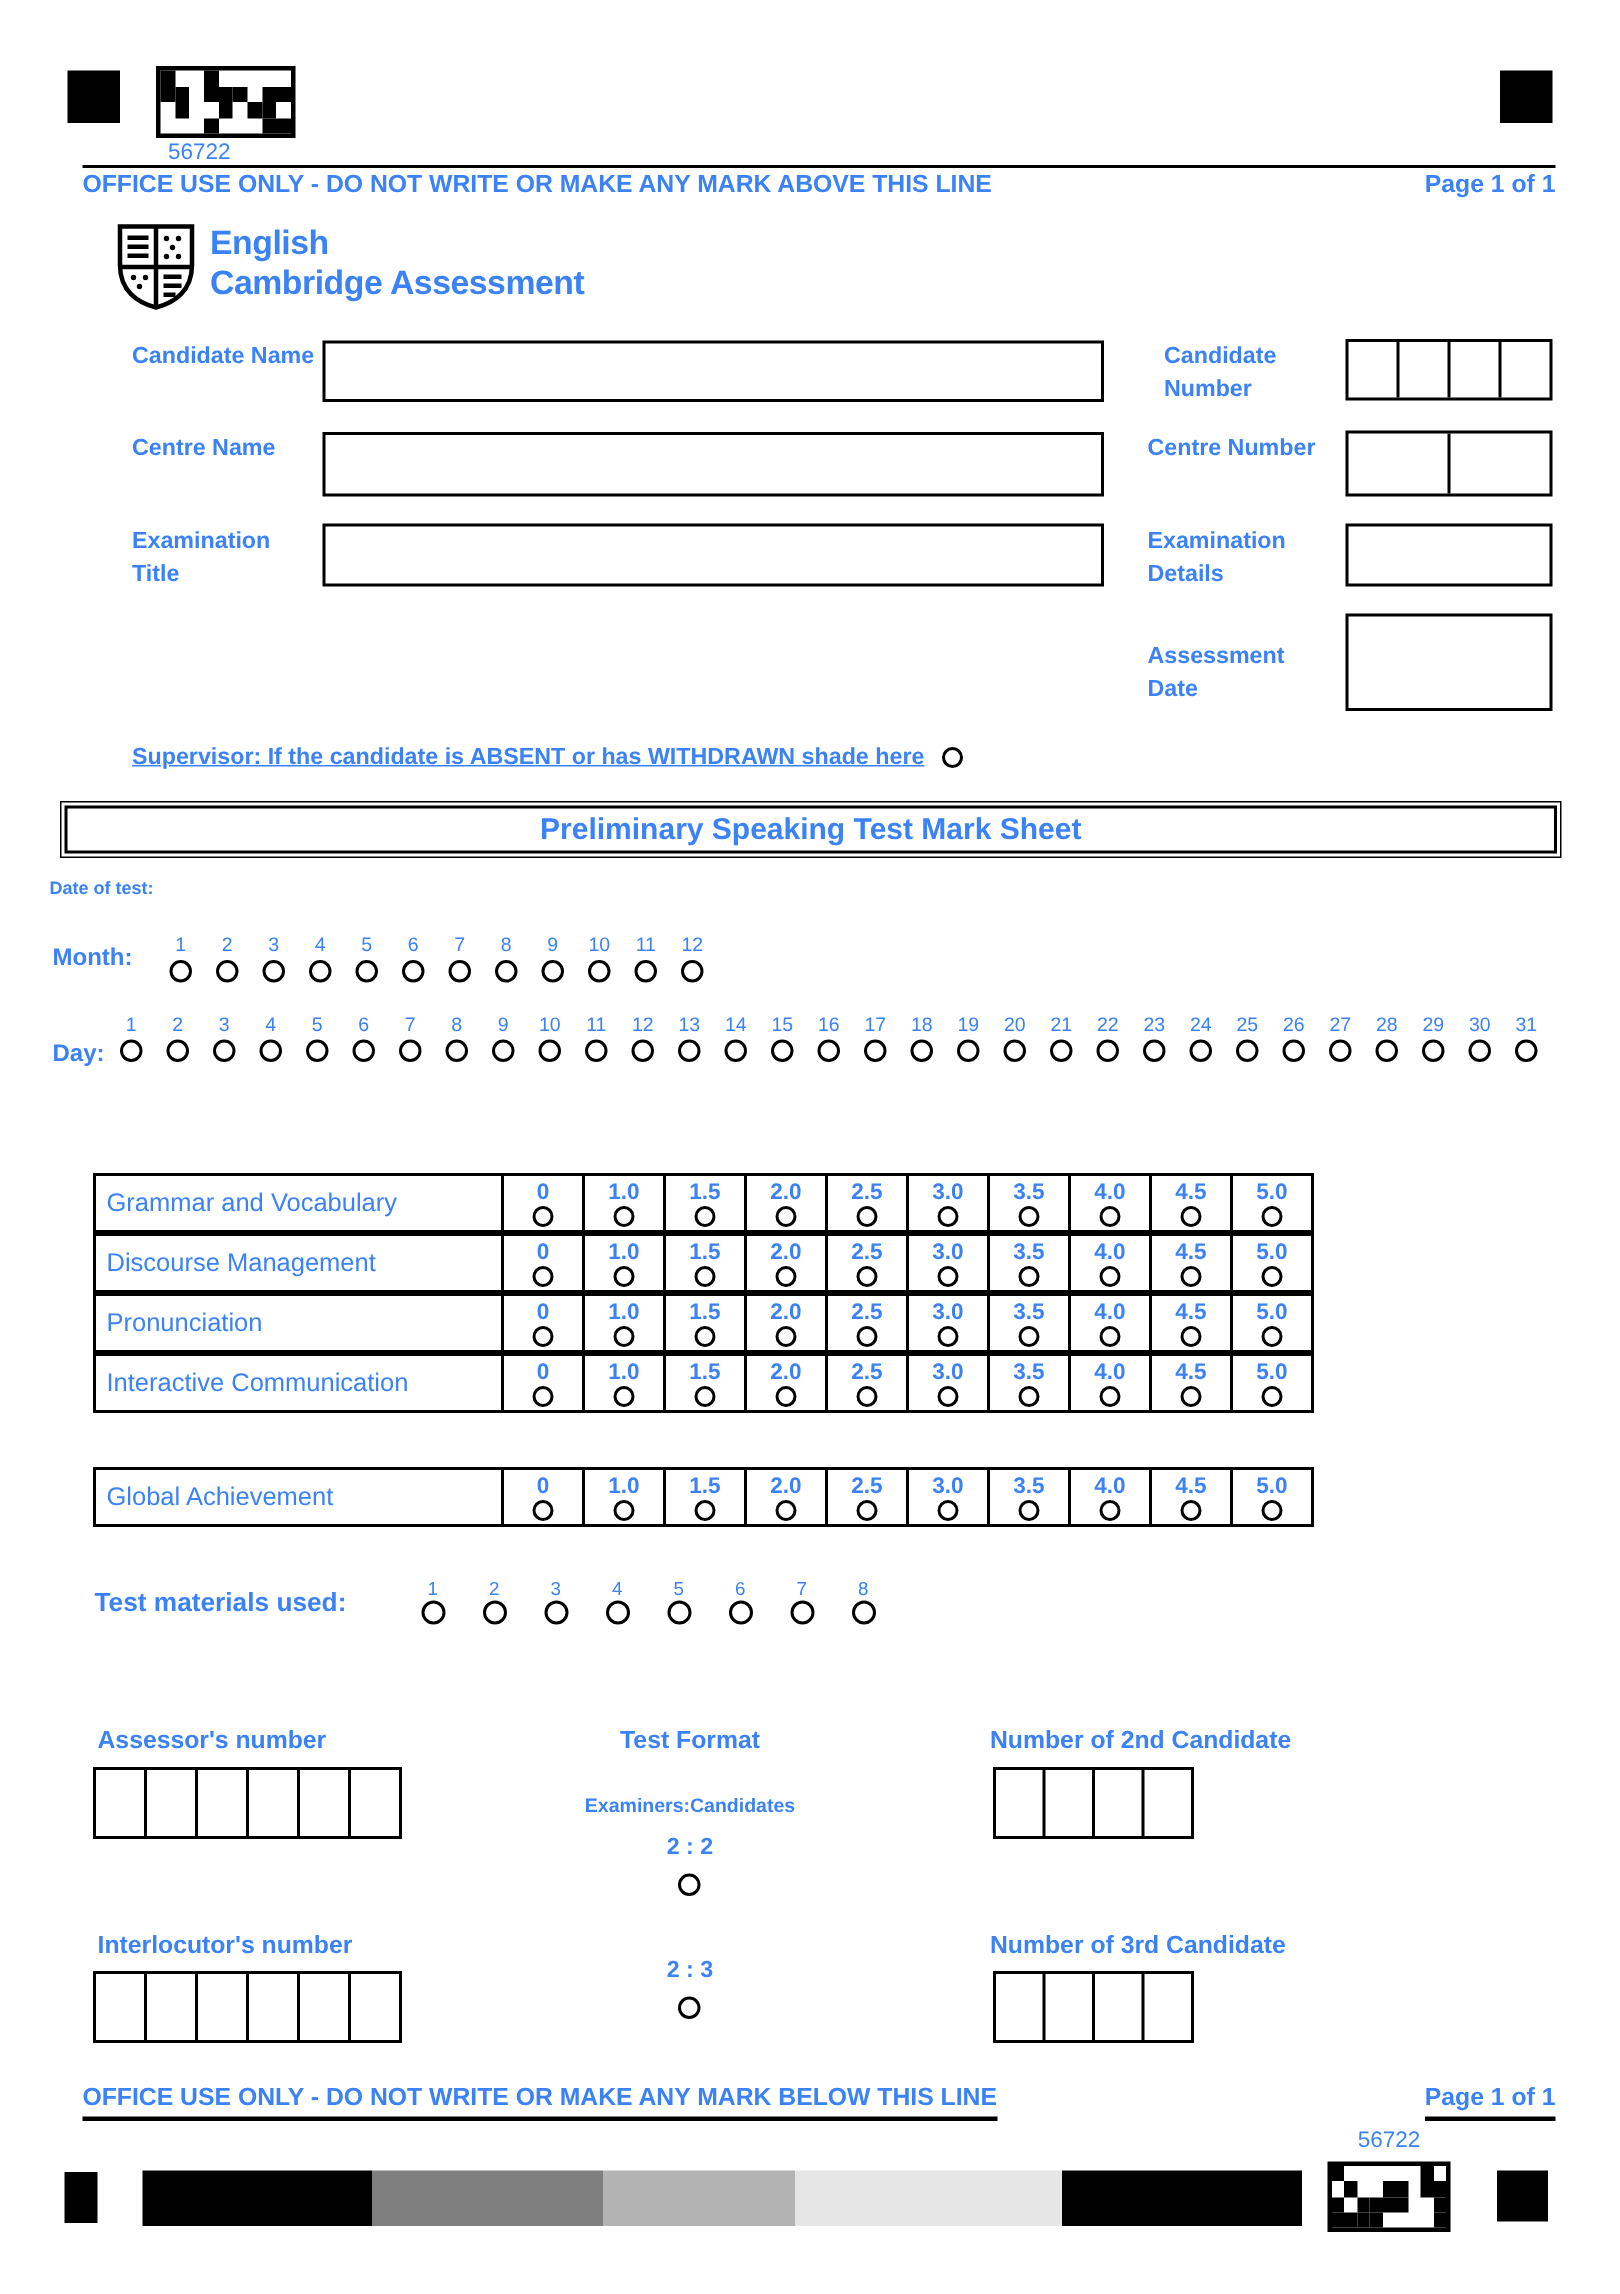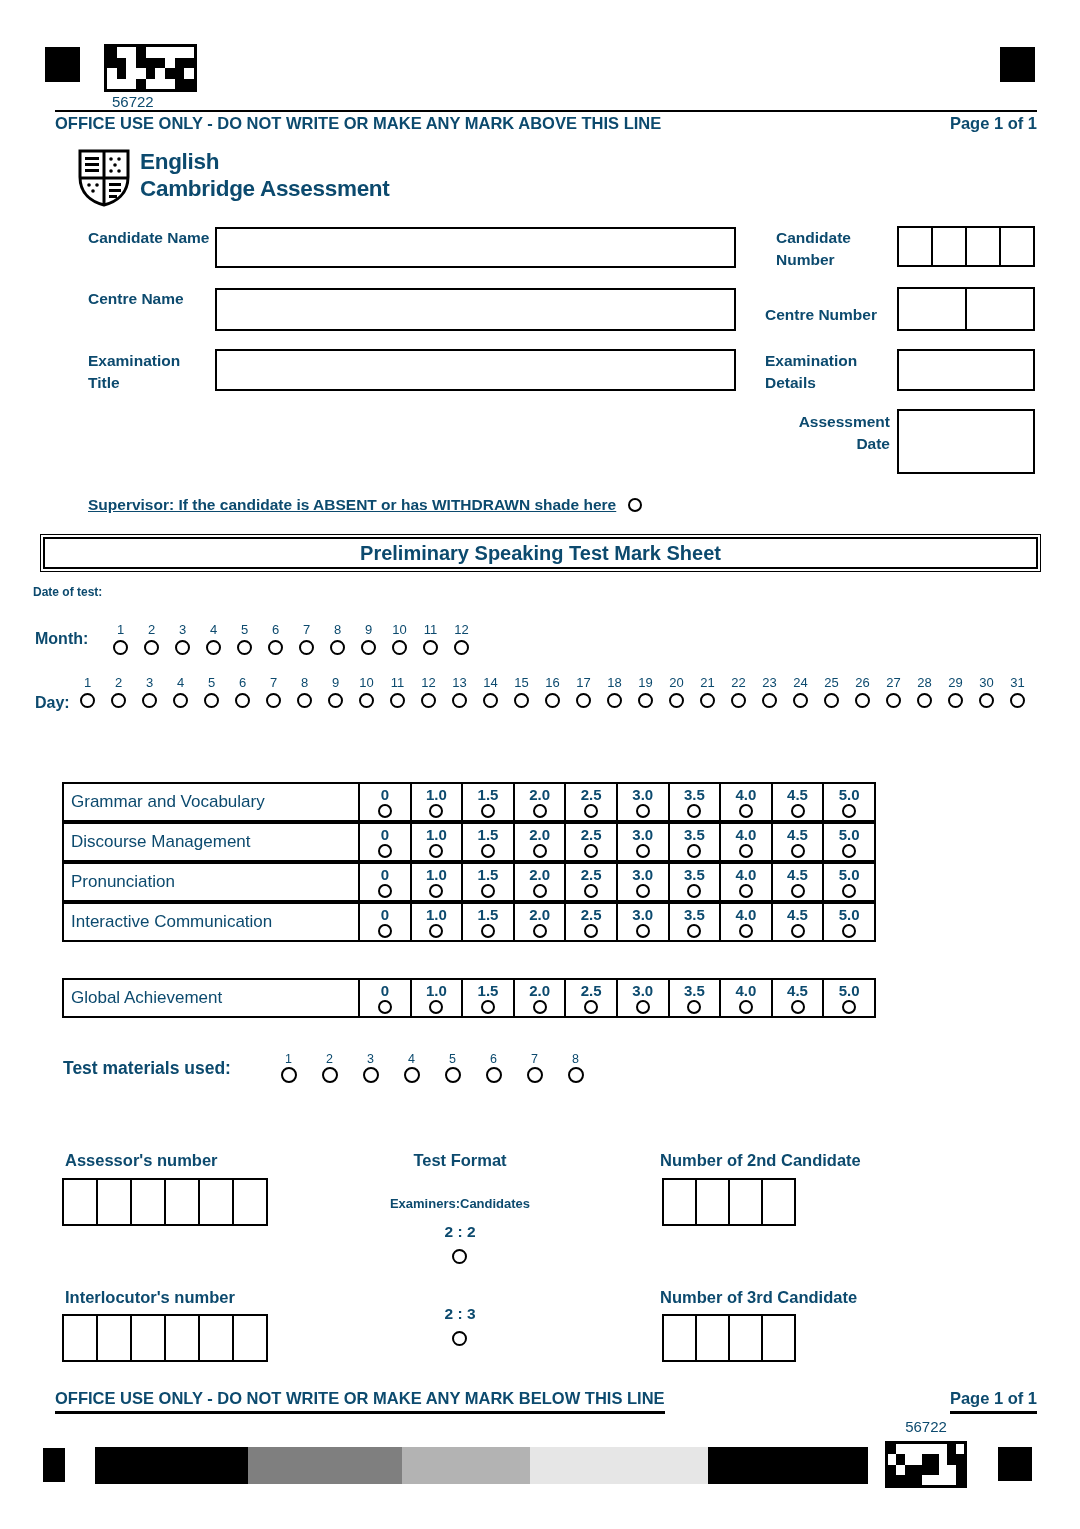--- a/index.html
+++ b/index.html
@@ -1,16 +1,16 @@
 <!DOCTYPE html>
 <html><head>
 <meta charset="utf-8">
 <style>
   html,body{margin:0;padding:0;background:#fff;}
-  .page{position:relative;width:1080px;height:1529px;background:#fff;color:#0c4a6e;
+  .page{position:relative;width:1080px;height:1529px;background:#fff;color:#3b82f6;
         font-family:"Liberation Sans",sans-serif;overflow:hidden;}
   .abs{position:absolute;}
 
   
   #sq-tl{left:45px;top:47px;width:35px;height:35px;background:#000;}
   #sq-tr{left:1000px;top:47px;width:35px;height:35px;background:#000;}
   #barcode-top{left:104px;top:44px;width:93px;height:48px;}
   #barcode-bottom{left:885px;top:1441px;width:82px;height:47px;}
   .bcgrid{display:grid;grid-auto-rows:1fr;border:3px solid #000;background:#fff;width:100%;height:100%;box-sizing:border-box;}
   .bc-cell{background:transparent;}
@@ -24,23 +24,23 @@
   
   #logo{left:78px;top:149px;display:flex;gap:10px;align-items:flex-start;}
   #logo-text{font-size:22.5px;font-weight:bold;line-height:1.18;letter-spacing:-0.3px;}
 
   
   .flabel{position:absolute;font-weight:bold;font-size:15.5px;width:125px;line-height:1.45;}
   #lbl-cand-name{left:88px;top:227px;}
   #lbl-centre-name{left:88px;top:288px;}
   #lbl-exam-title{left:88px;top:350px;}
   #lbl-cand-num{left:776px;top:227px;}
-  #lbl-centre-num{left:765px;top:304px;}
+  #lbl-centre-num{left:765px;top:288px;}
   #lbl-exam-details{left:765px;top:350px;}
-  #lbl-assess-date{left:765px;top:411px;text-align:right;}
+  #lbl-assess-date{left:765px;top:427px;}
   .wbox{position:absolute;border:2px solid #000;background:#fff;box-sizing:border-box;}
   #box-cand-name{left:215px;top:227px;width:521px;height:41px;}
   #box-centre-name{left:215px;top:288px;width:521px;height:43px;}
   #box-exam-title{left:215px;top:349px;width:521px;height:42px;}
   #box-exam-details{left:897px;top:349px;width:138px;height:42px;}
   #box-assess-date{left:897px;top:409px;width:138px;height:65px;}
   .cellgrid{position:absolute;display:flex;border:2px solid #000;background:#fff;box-sizing:border-box;}
   .cellgrid .cell{flex:1;border-right:2px solid #000;}
   .cellgrid .cell:last-child{border-right:none;}
   #grid-cand-num{left:897px;top:226px;width:138px;height:41px;}
@@ -70,21 +70,21 @@
   .bubble-item{width:31px;display:flex;flex-direction:column;align-items:center;}
   .bubble-num{font-size:13px;line-height:1.15;}
   .bubble-item .bubble{width:15px;height:15px;margin-top:2px;}
 
   
   #marks-heading{left:63px;top:740px;font-size:17.5px;white-space:pre-wrap;}
   #marks-heading .b{font-weight:bold;}
   #marks-table{left:62px;top:782px;width:814px;}
   #global-table{left:62px;top:978px;width:814px;}
   .mrow{display:flex;height:40px;border:2px solid #000;background:#fff;box-sizing:border-box;}
-  .mlabel{width:296px;display:flex;align-items:center;padding-left:7px;font-size:17px;
+  .mlabel{width:272px;display:flex;align-items:center;padding-left:7px;font-size:17px;
           border-right:2px solid #000;box-sizing:border-box;}
   .mcell{flex:1;border-right:2px solid #000;display:flex;flex-direction:column;align-items:center;
          justify-content:center;box-sizing:border-box;}
   .mcell:last-child{border-right:none;}
   .mval{font-weight:bold;font-size:15px;line-height:1;}
   .mcell .bubble{width:14px;height:14px;margin-top:2px;}
 
   
   #materials-label{left:63px;top:1058px;font-weight:bold;font-size:17.5px;}
   #materials-row{left:268px;top:1052px;display:flex;}

